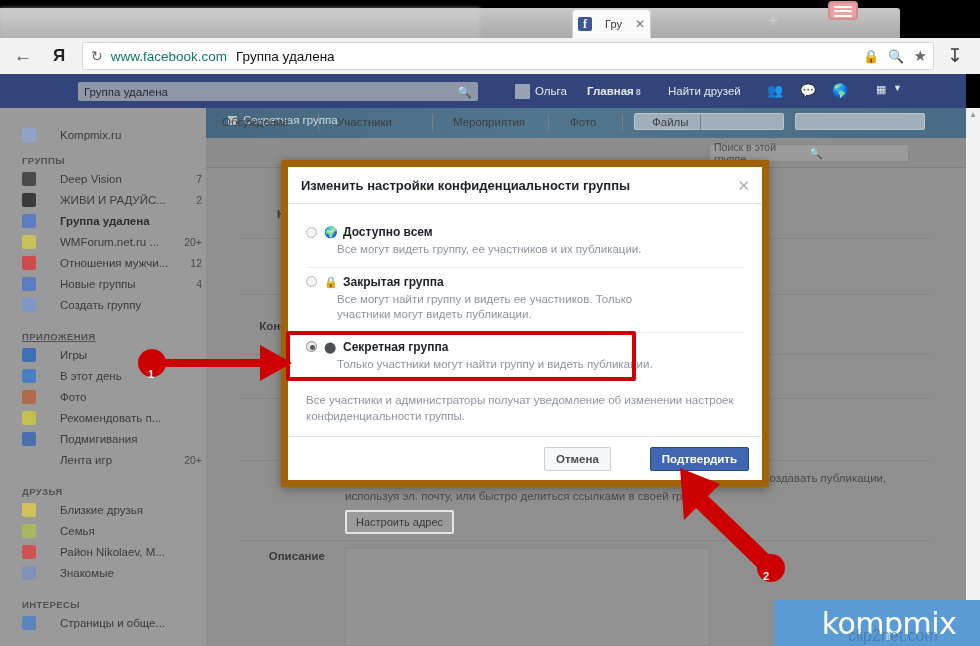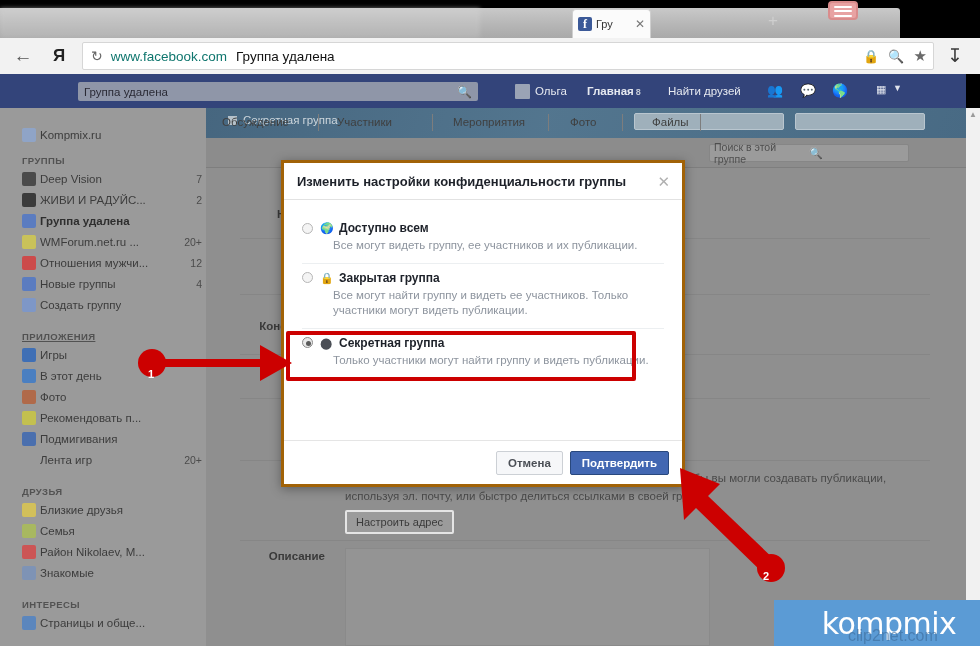--- a/index.html
+++ b/index.html
@@ -29,21 +29,21 @@
     position:absolute; left:572px; top:9px; width:79px; height:29px;
     background:#fbfbfb; border:1px solid #cfcfcf; border-bottom:none;
     border-top-left-radius:4px; border-top-right-radius:4px;
     display:flex; align-items:center; padding:0 5px; gap:4px;
   }
   .fb-tab-icon{
     width:14px;height:14px;background:#3b5998;border-radius:2px;color:#fff;
     font-family:"Liberation Serif", serif;font-weight:bold;font-size:12px;
     line-height:14px;text-align:center;flex:none;
   }
-  .tab-title{ font-size:11px;color:#333;white-space:nowrap;overflow:hidden;flex:1; }
+  .tab-title{ font-size:11px;color:#333;white-space:nowrap;overflow:hidden;flex:1;text-align:center; }
   .tab-close{ font-size:12px;color:#777;line-height:1;cursor:pointer; }
   .newtab{
     position:absolute; left:764px; top:12px; width:18px;height:18px;
     color:#cfcfcf; font-size:17px; line-height:18px; text-align:center;
   }
   .tray-icon{
     position:absolute; left:828px; top:1px; width:30px; height:19px;
     background:#e8a2a2; border:2px solid #d98c8c; border-radius:4px;
   }
   .tray-icon i{ display:block; height:2px;background:#fff;margin:2.5px 4px; border-radius:1px;}
@@ -83,21 +83,21 @@
   .fb-ico.i1{ left:767px; } .fb-ico.i2{ left:800px; } .fb-ico.i3{ left:832px; }
   .fb-ico.i4{ left:876px; font-size:11px;} .fb-ico.i5{ left:893px; font-size:9px;}
 
   
   .page{ position:absolute; left:0; top:108px; width:966px; height:538px; background:#8f8f8f; }
   .page-scroll{ position:absolute; left:966px; top:108px; width:14px; height:538px; background:#f1f1f1;}
   .scroll-up{ position:absolute; left:966px; top:108px; width:14px;height:14px;background:#f1f1f1;color:#9a9a9a;font-size:8px;text-align:center;line-height:14px;}
 
   
   .sidebar{ position:absolute; left:0; top:0; width:206px; height:538px; background:#9a9a9a; }
-  .sb-item{ position:absolute; left:22px; display:flex; align-items:center; gap:4px; width:180px; cursor:pointer;}
+  .sb-item{ position:absolute; left:22px; display:flex; align-items:center; gap:24px; width:180px; cursor:pointer;}
   .sb-ico{ width:14px;height:14px;border-radius:2px;flex:none; }
   .sb-label{ font-size:11.5px; color:#3c3c3c; white-space:nowrap; overflow:hidden; }
   .sb-label.bold{ font-weight:bold; color:#2e2e2e; }
   .sb-count{ position:absolute; right:0; font-size:10.5px; color:#4b4b4b; }
   .sb-head{ position:absolute; left:22px; font-size:9.5px; letter-spacing:.4px; color:#525252; font-weight:bold;}
 
   
   .cover{ position:absolute; left:206px; top:0; width:760px; height:30px; background:#4b6c85;}
   .cover2{ position:absolute; left:206px; top:0; width:760px; height:30px;
     background:linear-gradient(110deg,#46667f 0%,#53768f 45%,#486a84 100%); opacity:.95;}
@@ -120,22 +120,22 @@
   
   .formrow-label{ position:absolute; font-size:11.5px; color:#3a3a3a; font-weight:bold; text-align:right;}
   .formrow-text{ position:absolute; font-size:11.5px; color:#4a4a4a; white-space:nowrap;}
   .hr{ position:absolute; height:1px; background:#868686;}
   .gbtn{ position:absolute; background:#9b9b9b; border:2px solid #e5e5e5; border-radius:2px;
          font-size:11px; color:#3b3b3b; padding:4px 9px;}
   .gbox{ position:absolute; border:1px solid #8a8a8a; background:#949494;}
 
   
   .modal{
-    position:absolute; left:281px; top:160px; width:404px; height:327px;
-    background:#fff; border:3px solid #a16207; box-shadow:0 2px 10px rgba(0,0,0,.35);
+    position:absolute; left:281px; top:160px; width:488px; height:327px;
+    background:#fff; border:7px solid #a16207; box-shadow:0 2px 10px rgba(0,0,0,.35);
   }
   .modal-head{
     height:37px; border-bottom:1px solid #e2e2e2; display:flex; align-items:center;
     padding:0 12px 0 13px; background:#fff;
   }
   .modal-title{ font-size:13px; font-weight:bold; color:#1d2129; flex:1; }
   .modal-x{ font-size:15px; color:#b0b0b0; cursor:pointer; line-height:1; }
   .modal-body{ padding:14px 18px 0 18px; }
   .opt{ padding:7px 0 9px 0; }
   .opt.sep{ border-bottom:1px solid #eceff1; }
@@ -148,21 +148,21 @@
   .radio.on:after{ content:""; position:absolute; left:2.5px; top:2.5px; width:5px;height:5px;border-radius:50%;background:#5a5a5a;}
   .opt-ico{ width:12px;height:12px;flex:none;color:#4b4f56;font-size:11px;line-height:12px;text-align:center;}
   .opt-label{ font-size:12px; font-weight:bold; color:#1d2129; }
   .opt-desc{ font-size:11.5px; color:#8d949e; line-height:1.35; margin:3px 0 0 31px; max-width:330px;}
   .note{ font-size:11.5px; color:#8d949e; line-height:1.4; margin:11px 0 0 0;}
   .modal-foot{
     position:absolute; left:0; right:0; bottom:0; height:44px;
     border-top:1px solid #e5e5e5; display:flex; align-items:center; justify-content:flex-end;
     gap:7px; padding:0 13px; background:#fff;
   }
-  .btn{ font-size:11.5px; font-weight:bold; border-radius:2px; padding:5px 11px; cursor:pointer; }
+  .btn{ font-size:11.5px; font-weight:bold; border-radius:2px; padding:5px 11px; cursor:pointer;margin-left:32px; }
   .btn-cancel{ background:#f6f7f9; border:1px solid #ccd0d5; color:#4b4f56; }
   .btn-confirm{ background:#4267b2; border:1px solid #29487d; color:#fff; }
 
   .hl-box{
     position:absolute; left:286px; top:331px; width:350px; height:50px;
     border:4px solid #cc0000; border-radius:2px; pointer-events:none;
   }
 
   
   .anno{ position:absolute; pointer-events:none; }
@@ -396,20 +396,21 @@
         <div class="opt-desc">Все могут найти группу и видеть ее участников. Только участники могут видеть публикации.</div>
       </div>
       <div class="opt">
         <div class="opt-main">
           <span class="radio on"></span>
           <span class="opt-ico">⬤</span>
           <span class="opt-label">Секретная группа</span>
         </div>
         <div class="opt-desc">Только участники могут найти группу и видеть публикации.</div>
       </div>
+      <div class="note">Все участники и администраторы получат уведомление об изменении настроек конфиденциальности группы.</div>
     </div>
     <div class="modal-foot">
       <div class="btn btn-cancel">Отмена</div>
       <div class="btn btn-confirm">Подтвердить</div>
     </div>
   </div>
 
   <div class="hl-box"></div>
 
   <svg class="anno" style="left:132px;top:333px;" width="170" height="60">

